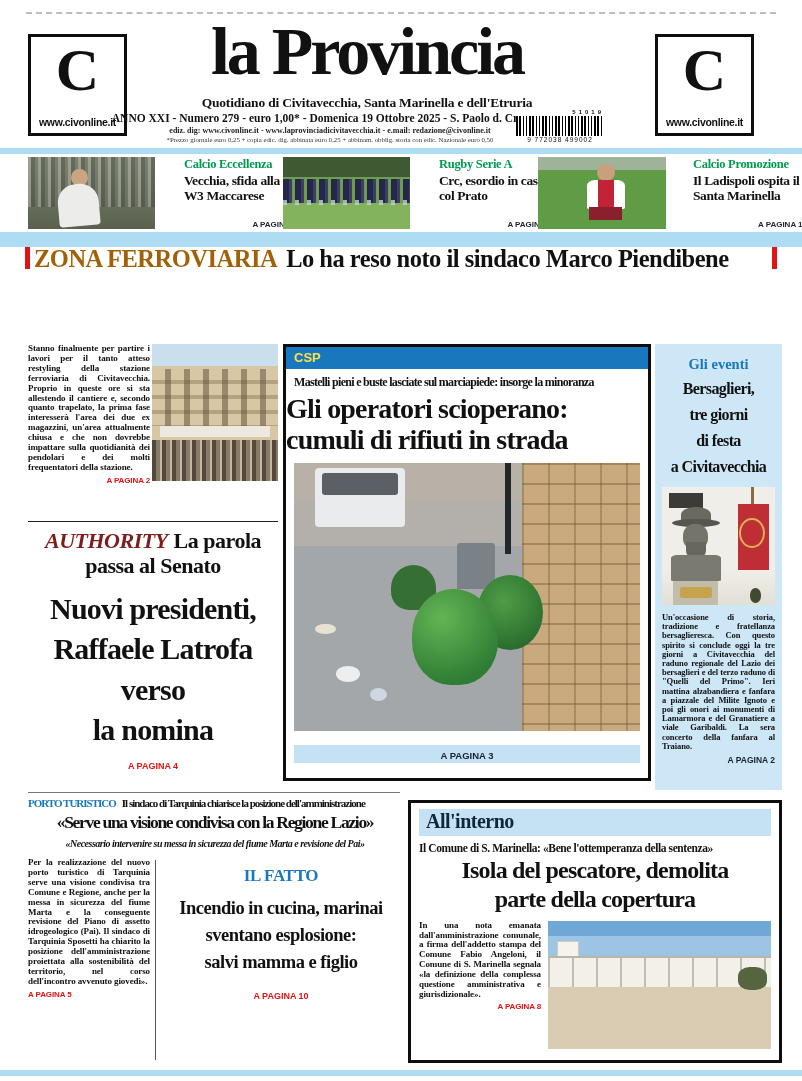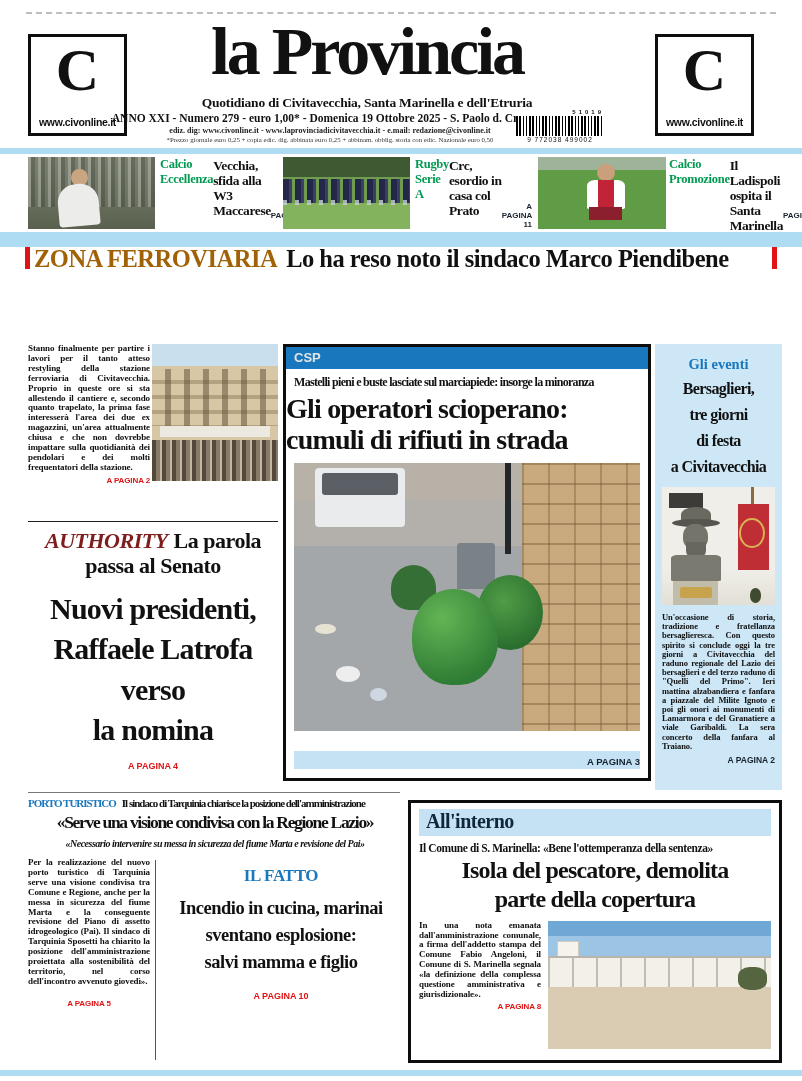--- a/index.html
+++ b/index.html
@@ -28,21 +28,21 @@
   .bc-num{font-family:"Liberation Sans",sans-serif;font-size:6.5px;text-align:center;letter-spacing:1px;}
 
   
   .band{position:absolute;left:0;right:0;background:#aedcf2;}
   .band.top{top:148px;height:6px;}
   .band.mid{top:232px;height:15px;}
   .band.bottom{top:1070px;height:6px;}
 
   
   .t-photo{position:absolute;top:157px;width:127px;height:72px;overflow:hidden;}
-  .t-text{position:absolute;top:157px;height:72px;display:flex;flex-direction:row;}
+  .t-text{position:absolute;top:157px;height:72px;display:flex;flex-direction:column;margin-left:24px;}
   .t-kicker{color:#009a50;font-weight:bold;font-size:12.5px;letter-spacing:-0.3px;}
   .t-title{font-size:13.5px;font-weight:bold;line-height:1.12;letter-spacing:-0.4px;margin-top:1px;}
   .t-page{margin-top:auto;text-align:right;font-family:"Liberation Sans",sans-serif;font-size:8px;font-weight:bold;color:#1a2430;}
 
   
   .kicker-mark{position:absolute;top:247px;width:5px;height:22px;background:#e01414;}
   .kicker-mark.l{left:25px;} .kicker-mark.r{left:772px;}
   .lead-kicker{position:absolute;left:34px;top:245px;width:744px;font-size:24.5px;font-weight:bold;letter-spacing:-0.5px;white-space:nowrap;overflow:hidden;}
   .lead-kicker .blue{color:#a16207;margin-right:9px;}
   .lead-headline{position:absolute;left:0;width:802px;top:270px;text-align:center;
@@ -57,26 +57,26 @@
 
   .auth-rule{position:absolute;left:28px;top:521px;width:250px;border-top:1.5px solid #222;}
   .authority{position:absolute;left:28px;top:528px;width:250px;text-align:center;}
   .auth-kicker{font-size:22px;font-weight:bold;letter-spacing:-0.5px;line-height:1.15;}
   .auth-kicker .blue{color:#7f1d1d;margin-right:6px;font-style:italic;}
   .auth-headline{margin-top:10px;font-size:30px;font-weight:bold;letter-spacing:-0.8px;line-height:1.35;}
   .auth-ref{margin-top:10px;font-size:9px;}
 
   
   .csp{position:absolute;left:283px;top:344px;width:368px;height:437px;border:3px solid #0d0d0d;background:#fff;box-sizing:border-box;}
-  .csp-bar{height:22px;background:#1877bd;color:#e5e5e5;font-family:"Liberation Sans",sans-serif;
+  .csp-bar{height:22px;background:#1877bd;color:#fde047;font-family:"Liberation Sans",sans-serif;
            font-weight:bold;font-size:13px;line-height:22px;padding-left:8px;}
   .csp-sub{margin:6px 8px 0;font-size:12px;font-weight:bold;letter-spacing:-0.7px;white-space:nowrap;overflow:hidden;}
   .csp-head{margin-top:3px;font-size:28px;font-weight:bold;letter-spacing:-0.8px;line-height:1.12;}
   .csp-photo{margin:7px 8px 0;height:268px;position:relative;overflow:hidden;}
-  .csp-refbar{margin:20px 8px 0;height:18px;background:#c5e2f4;text-align:right;}
+  .csp-refbar{margin:14px 8px 0;height:18px;background:#c5e2f4;text-align:center;}
   .csp-refbar .page-ref{color:#16222e;font-size:9.5px;line-height:18px;}
 
   
   .events{position:absolute;left:655px;top:344px;width:127px;height:446px;background:#cde7f6;box-sizing:border-box;padding:12px 7px 4px;}
   .ev-kicker{text-align:center;color:#1877bd;font-size:14.5px;font-weight:bold;}
   .ev-head{margin-top:3px;text-align:center;font-size:16px;font-weight:bold;line-height:26px;letter-spacing:-0.6px;white-space:nowrap;}
   .ev-photo{margin-top:7px;height:118px;position:relative;overflow:hidden;}
   .ev-body{margin-top:8px;font-size:8.5px;line-height:9.2px;}
   .ev-ref{margin-top:4px;text-align:right;color:#16222e;font-size:8.5px;}
 
@@ -307,21 +307,21 @@
   </div>
 
   <div class="porto-rule"></div>
   <div class="porto-kicker">
     <span class="blue">PORTO TURISTICO</span><span>Il sindaco di Tarquinia chiarisce la posizione dell'amministrazione</span>
   </div>
   <div class="porto-head">«Serve una visione condivisa con la Regione Lazio»</div>
   <div class="porto-sub">«Necessario intervenire su messa in sicurezza del fiume Marta e revisione del Pai»</div>
   <div class="porto-body body-col">
     <span>Per la realizzazione del nuovo porto turistico di Tarquinia serve una visione condivisa tra Comune e Regione, anche per la messa in sicurezza del fiume Marta e la conseguente revisione del Piano di assetto idrogeologico (Pai). Il sindaco di Tarquinia Sposetti ha chiarito la posizione dell'amministrazione proiettata alla sostenibilità del territorio, nel corso dell'incontro avvenuto giovedì».</span>
-    <div class="page-ref" style="text-align:center;margin-top:12px;">A PAGINA 5</div>
+    <div class="page-ref" style="text-align:left;margin-top:3px;">A PAGINA 5</div>
   </div>
   <div class="col-divider"></div>
 
   <div class="fatto">
     <div class="fatto-kicker">IL FATTO</div>
     <div class="fatto-head">
       <div>Incendio in cucina, marinai</div>
       <div>sventano esplosione:</div>
       <div>salvi mamma e figlio</div>
     </div>

